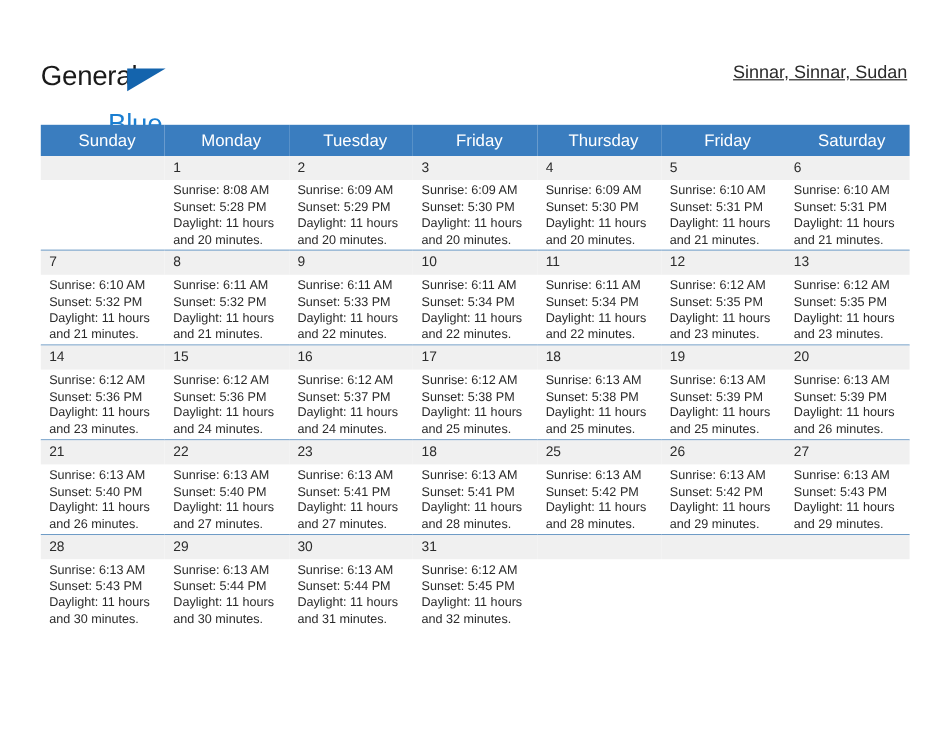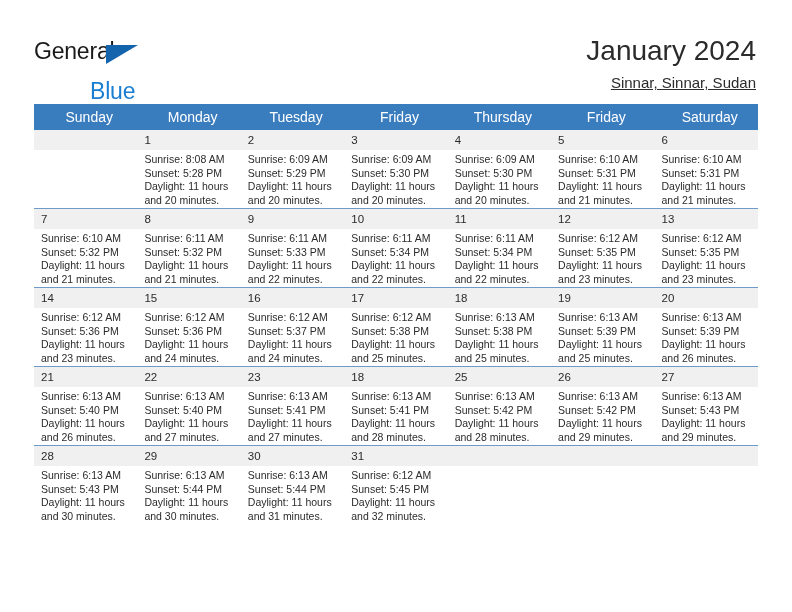--- a/index.html
+++ b/index.html
@@ -20,21 +20,21 @@
     position: relative;
     width: 792px;
     height: 612px;
     box-sizing: border-box;
   }
 
   
   .header {
     position: absolute;
     left: 0;
-    top: 4px;
+    top: 16px;
     width: 792px;
     height: 100px;
   }
 
   .logo {
     position: absolute;
     left: 34px;
     top: 36px;
     width: 240px;
     height: 52px;
@@ -155,21 +155,20 @@
 
   <div class="header">
 
     <div class="logo">
       <span class="logo-row1">General</span>
       <span class="logo-tri"></span>
       <span class="logo-row2">Blue</span>
     </div>
 
     <div class="title-block">
-      <div class="cal-title">January 2024</div>
       <div class="cal-subtitle">Sinnar, Sinnar, Sudan</div>
     </div>
 
   </div>
 
   <table class="calendar">
     <colgroup>
       <col>
         <col>
         <col>

